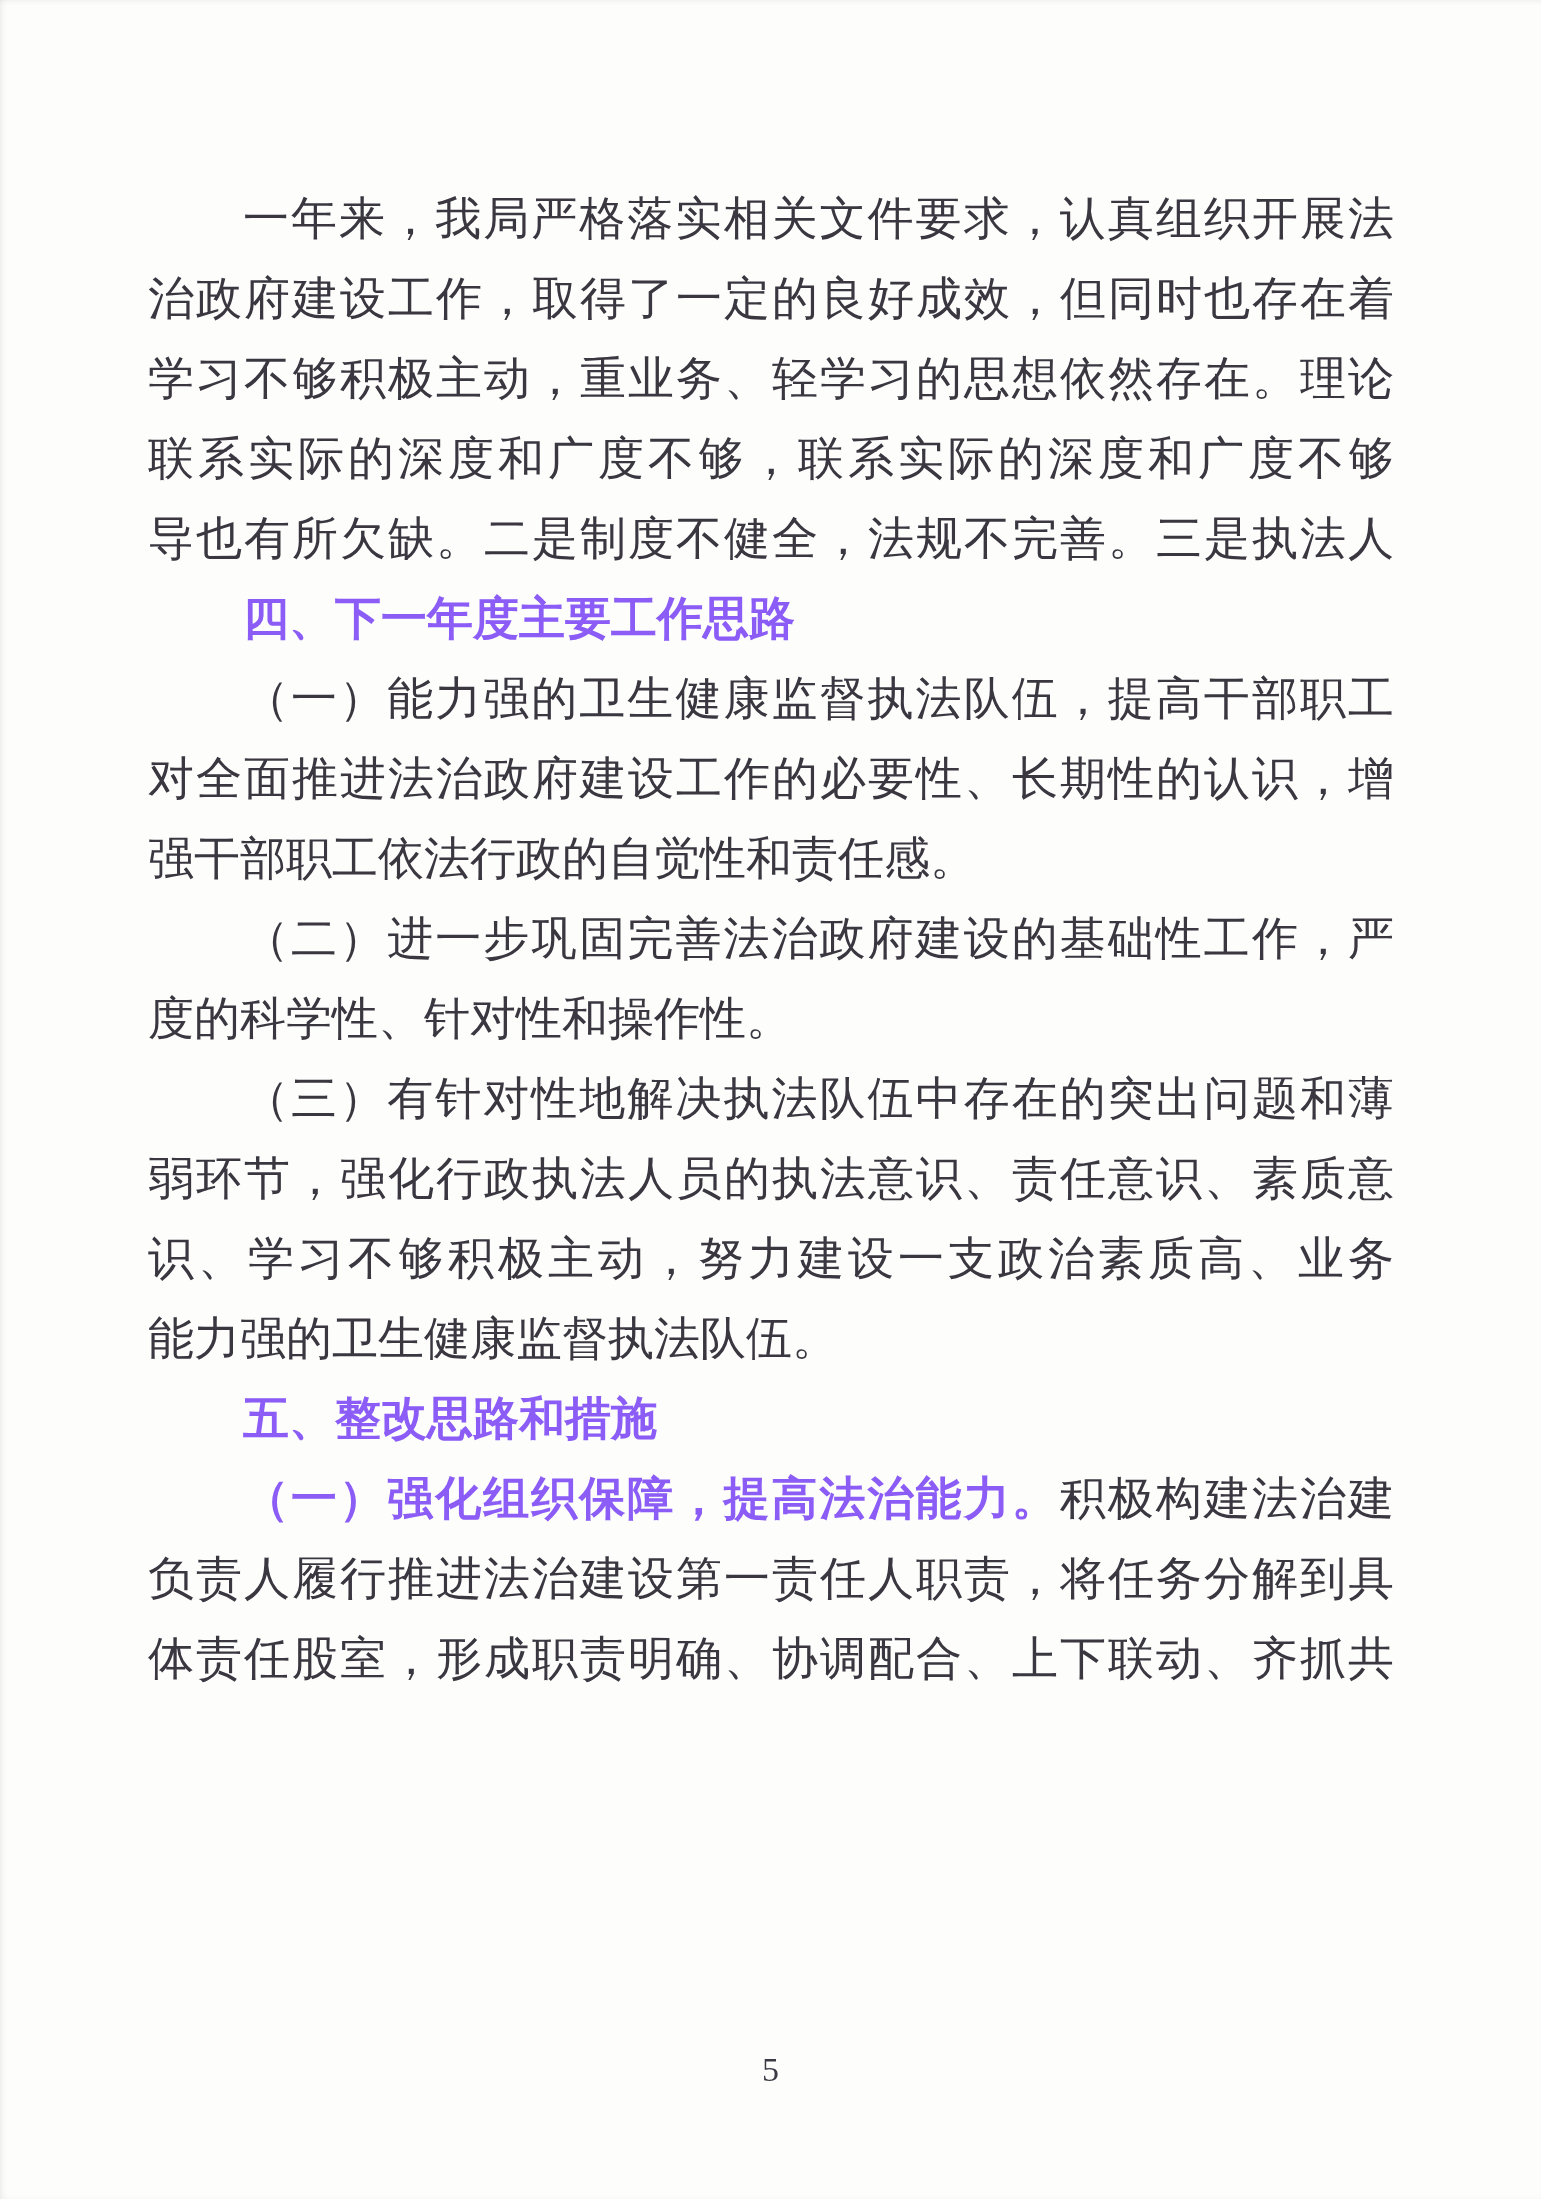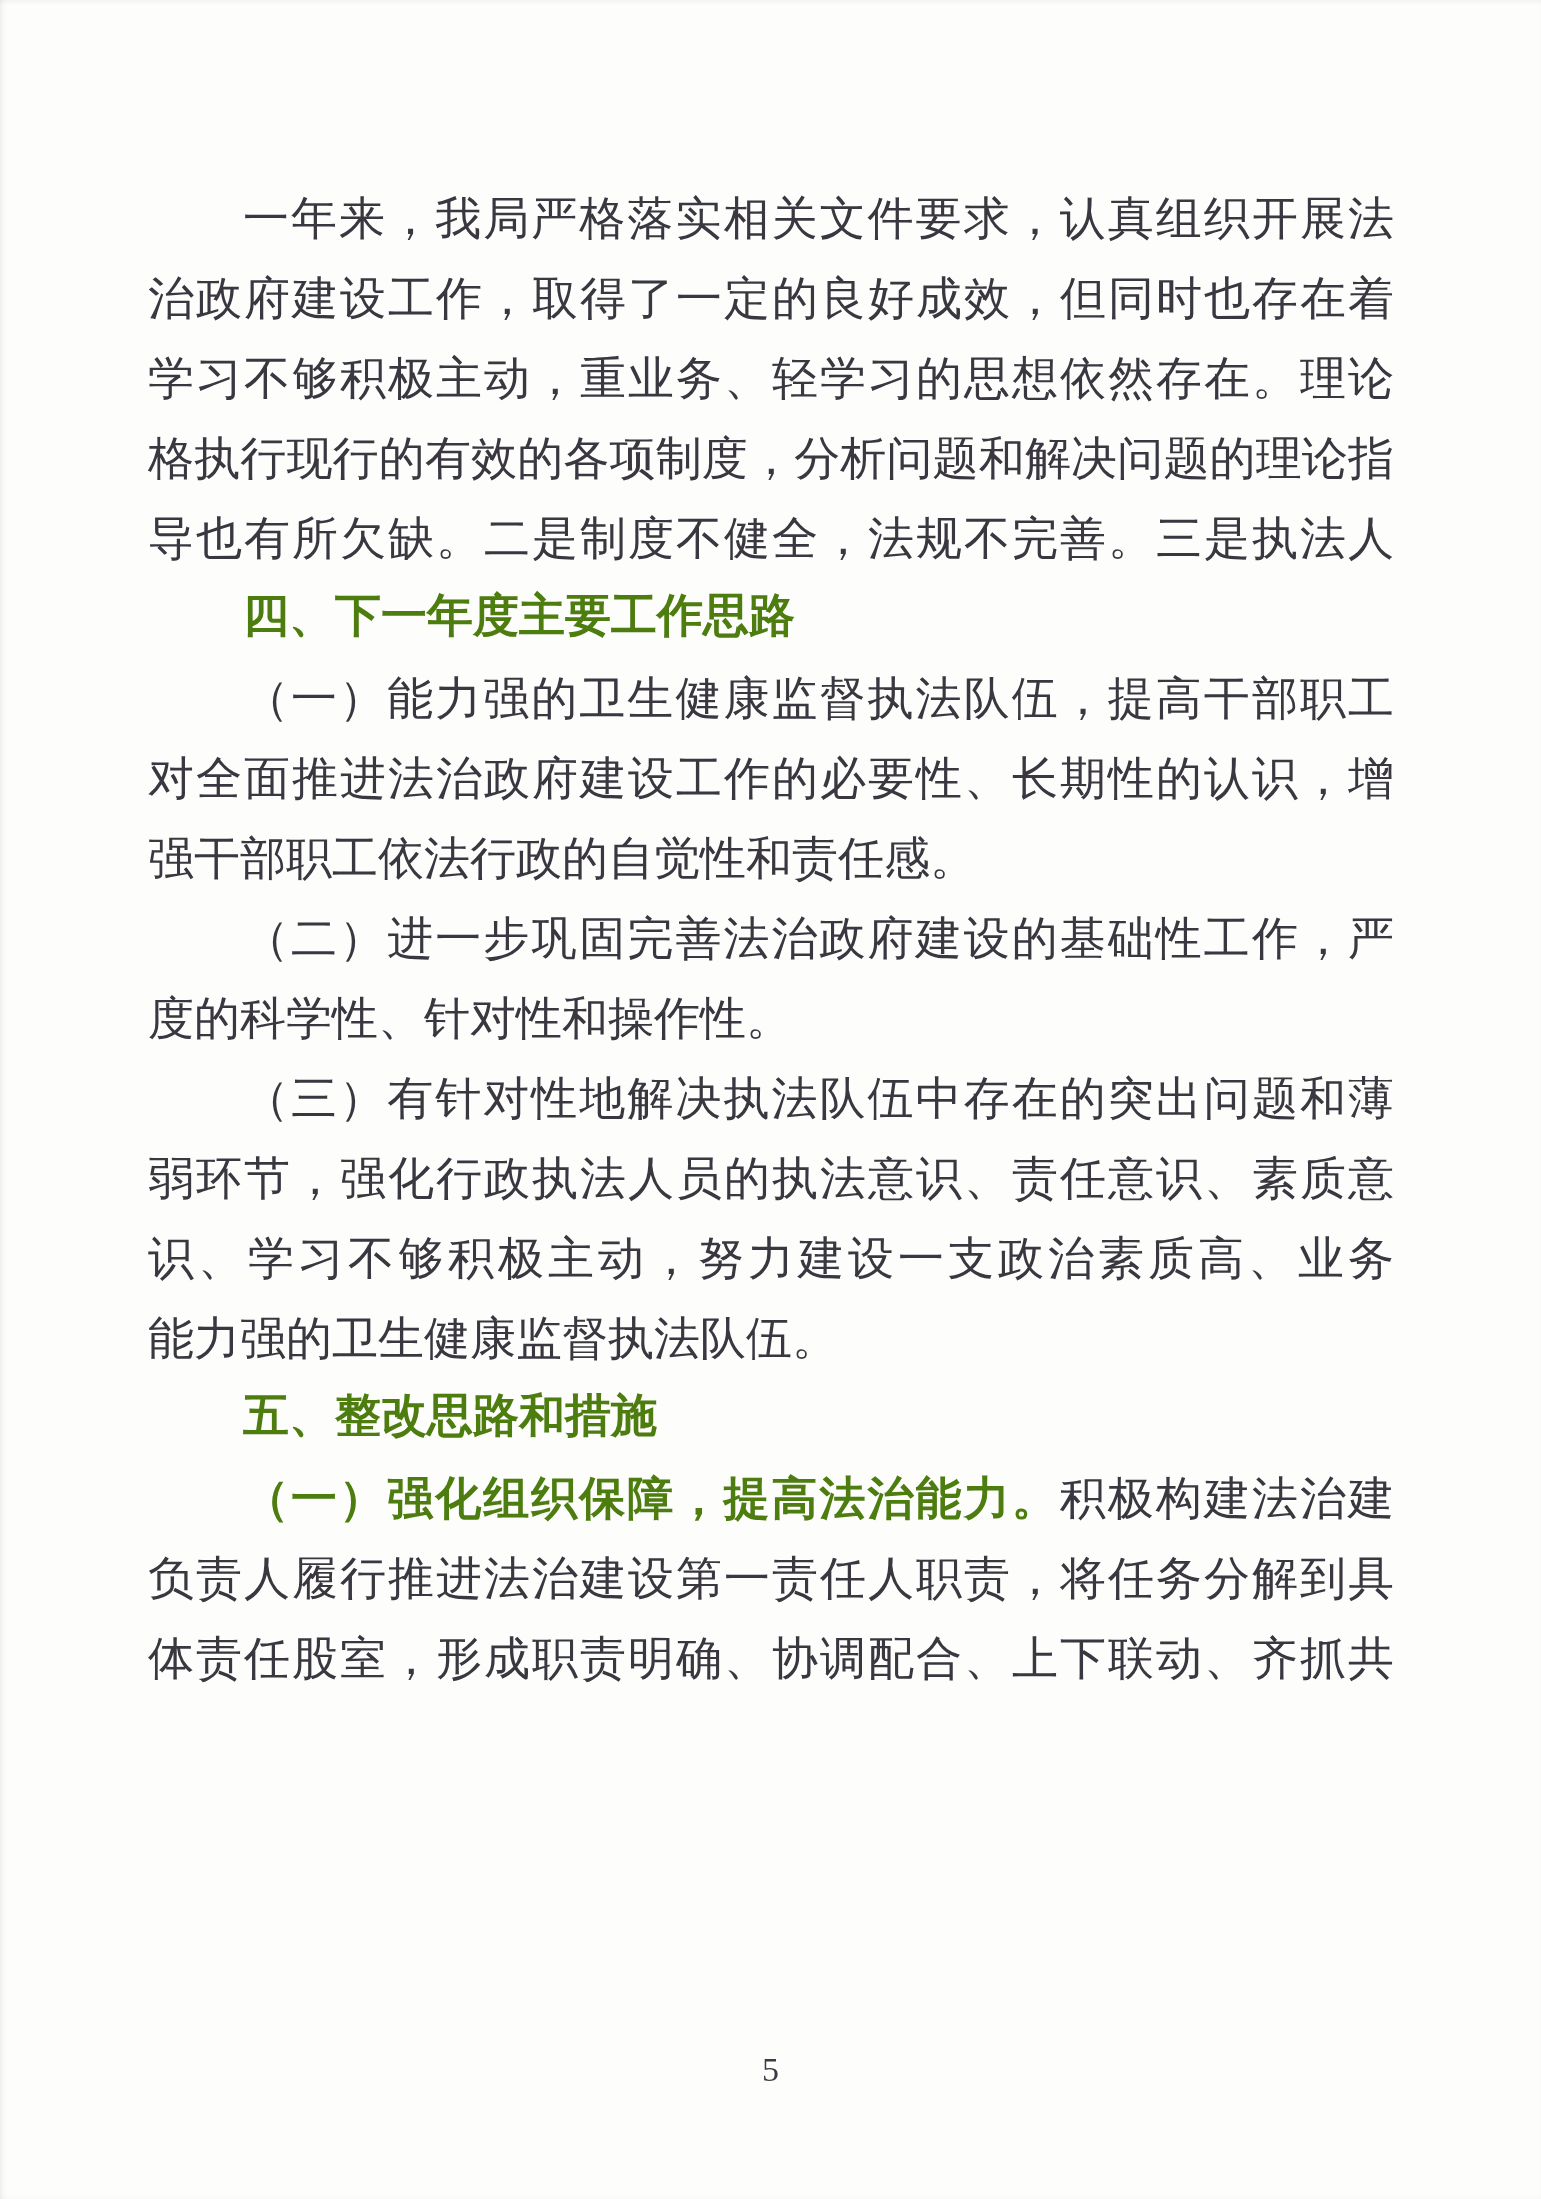--- a/index.html
+++ b/index.html
@@ -35,23 +35,23 @@
   .line.fill {
     text-align: justify;
     text-align-last: justify;
     text-justify: inter-character;
   }
   .line.indent {
     padding-left: 95px;
   }
   .line.heading,
   .hd {
-    font-family: Liberation Mono, monospace;
+    font-family: Liberation Serif, serif;
     font-weight: 700;
-    color: #4d7c0f;
+    color: #8b5cf6;
   }
   .pagenum {
     position: absolute;
     top: 2042px;
     left: 0;
     width: 100%;
     text-align: center;
     font-size: 34px;
     line-height: 56px;
     color: #3c3a44;
@@ -59,21 +59,21 @@
   }
 </style>
 </head>
 <body>
 
 <div class="page">
   <div class="textblock">
       <div class="line indent fill"><span>一年来，我局严格落实相关文件要求，认真组织开展法</span></div>
       <div class="line fill"><span>治政府建设工作，取得了一定的良好成效，但同时也存在着</span></div>
       <div class="line fill"><span>学习不够积极主动，重业务、轻学习的思想依然存在。理论</span></div>
-      <div class="line fill"><span>格执行现行的有效的各项制度，分析问题和解决问题的理论指</span></div>
+      <div class="line fill"><span>联系实际的深度和广度不够，联系实际的深度和广度不够</span></div>
       <div class="line fill"><span>导也有所欠缺。二是制度不健全，法规不完善。三是执法人</span></div>
       <div class="line indent heading"><span class="hd">四、下一年度主要工作思路</span></div>
       <div class="line indent fill"><span>（一）能力强的卫生健康监督执法队伍，提高干部职工</span></div>
       <div class="line fill"><span>对全面推进法治政府建设工作的必要性、长期性的认识，增</span></div>
       <div class="line"><span>强干部职工依法行政的自觉性和责任感。</span></div>
       <div class="line indent fill"><span>（二）进一步巩固完善法治政府建设的基础性工作，严</span></div>
       <div class="line"><span>度的科学性、针对性和操作性。</span></div>
       <div class="line indent fill"><span>（三）有针对性地解决执法队伍中存在的突出问题和薄</span></div>
       <div class="line fill"><span>弱环节，强化行政执法人员的执法意识、责任意识、素质意</span></div>
       <div class="line fill"><span>识、学习不够积极主动，努力建设一支政治素质高、业务</span></div>

